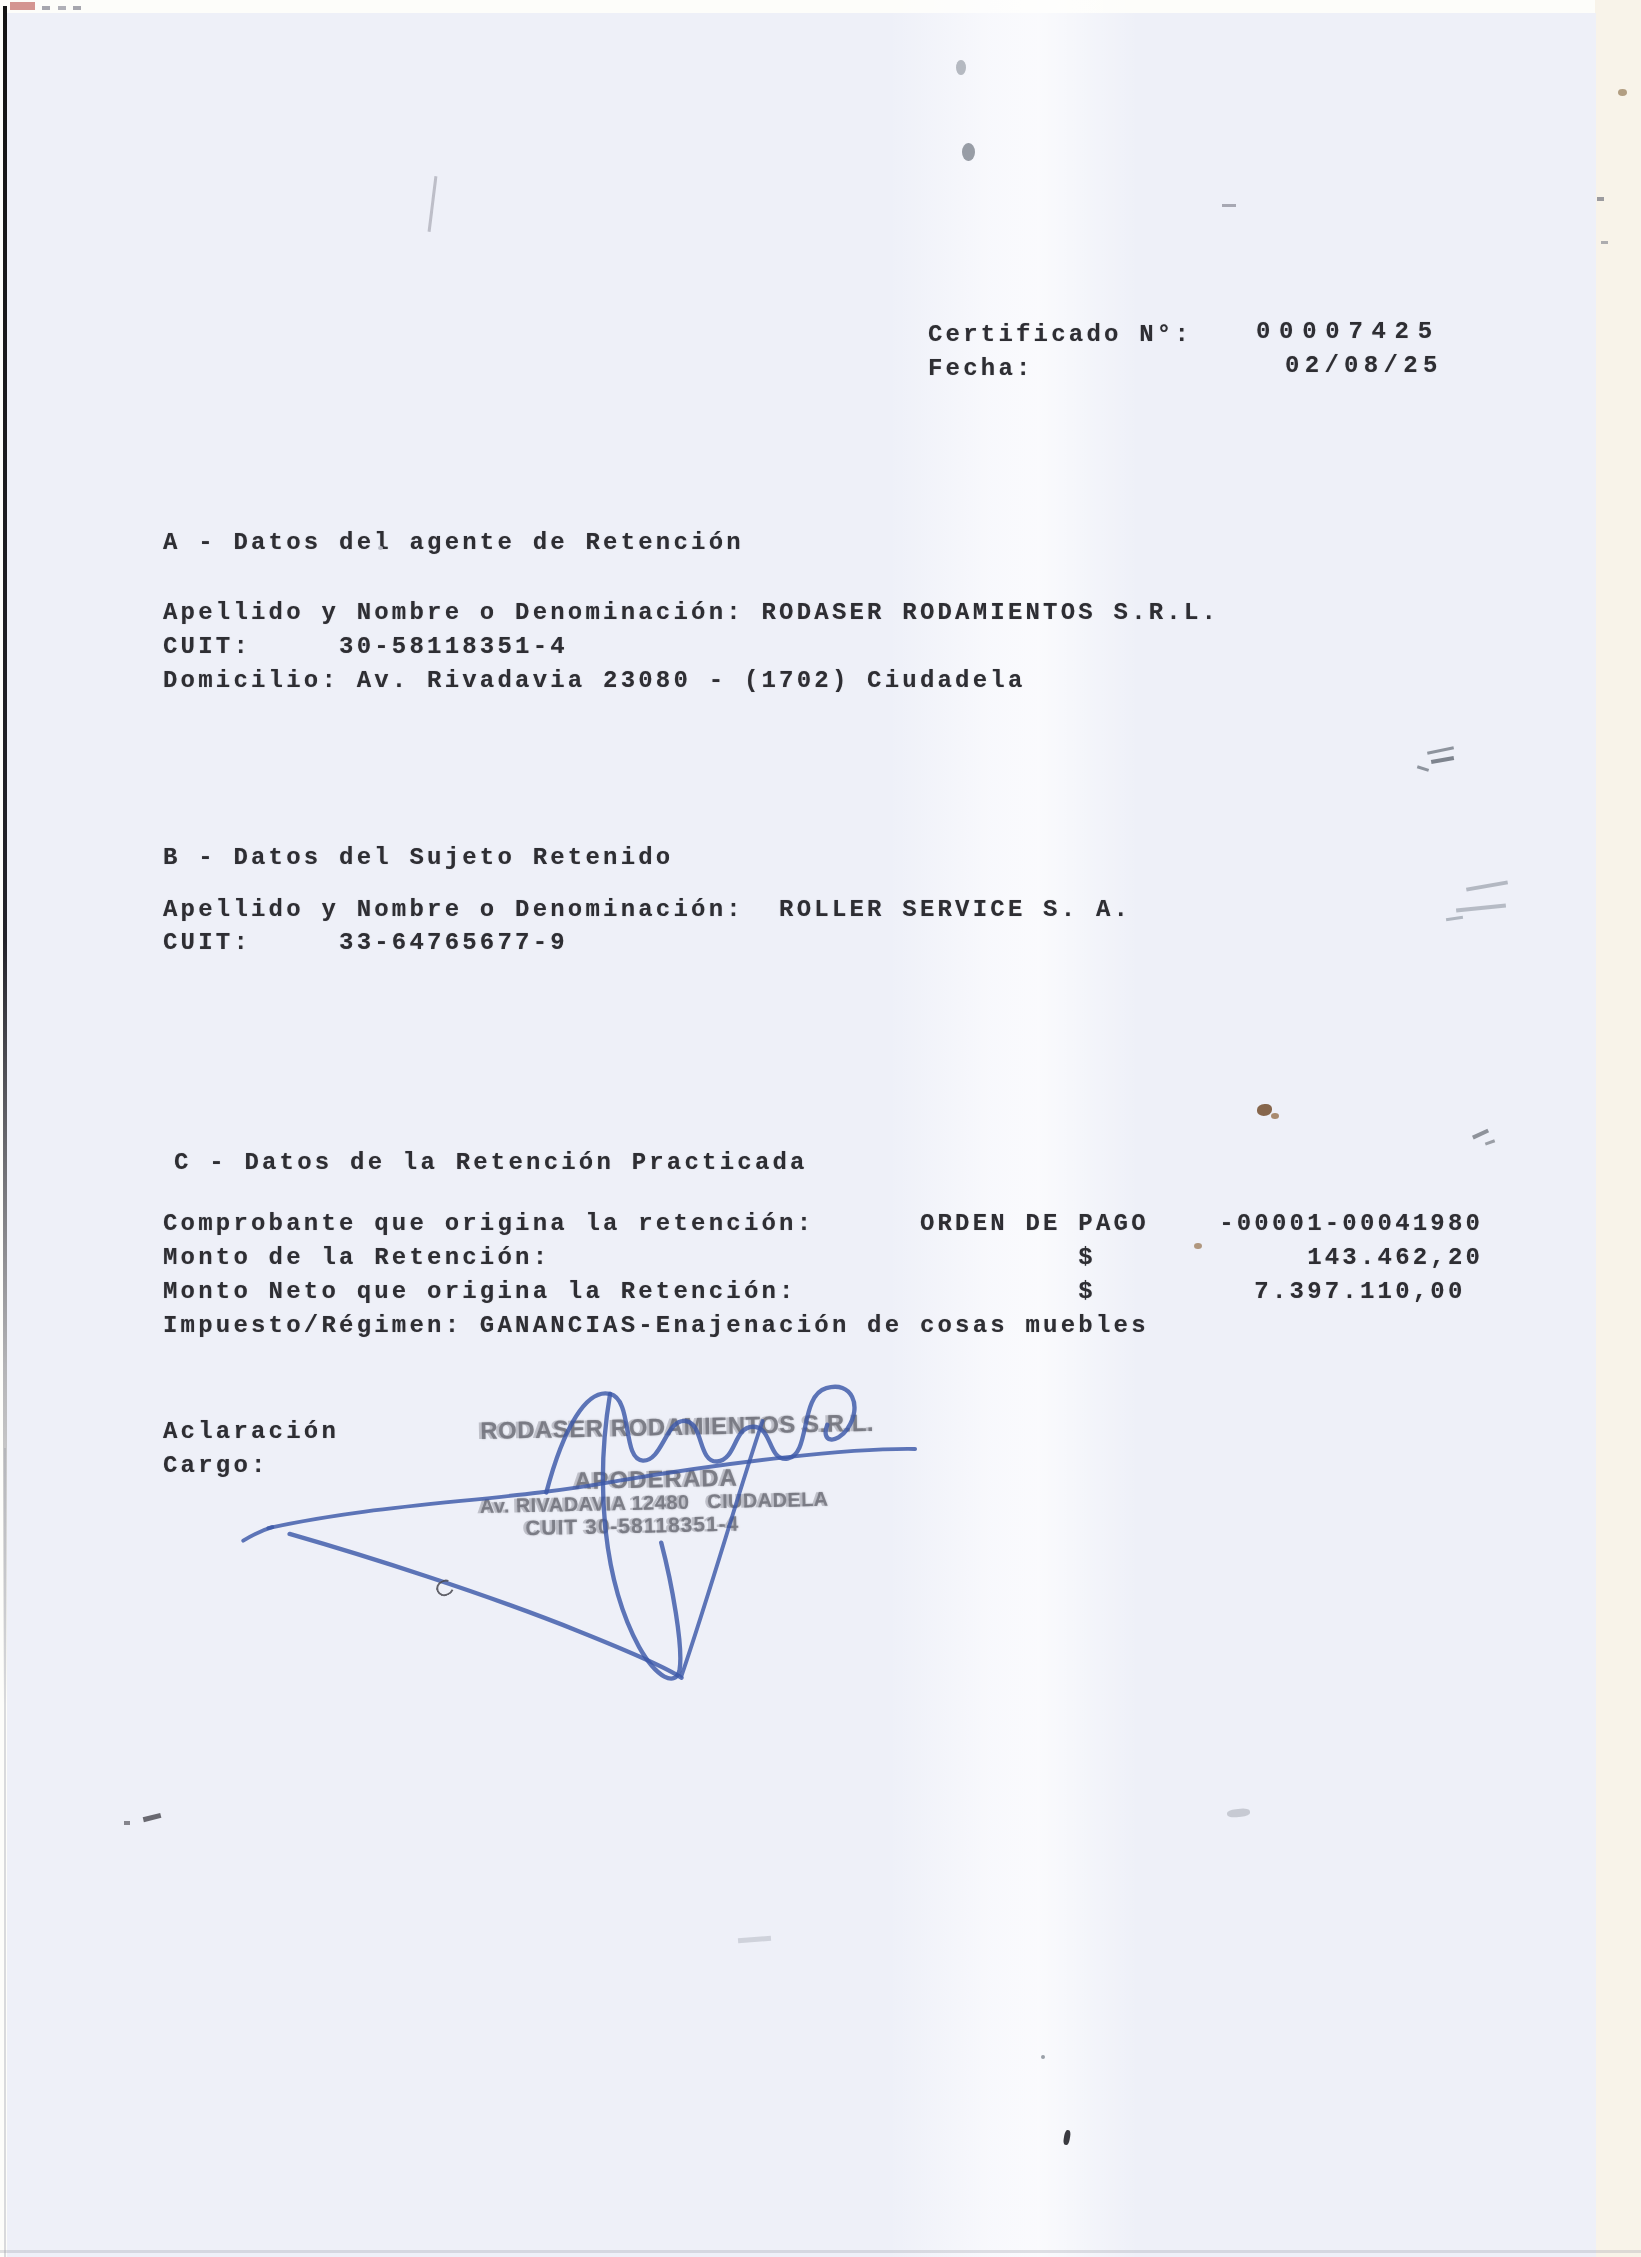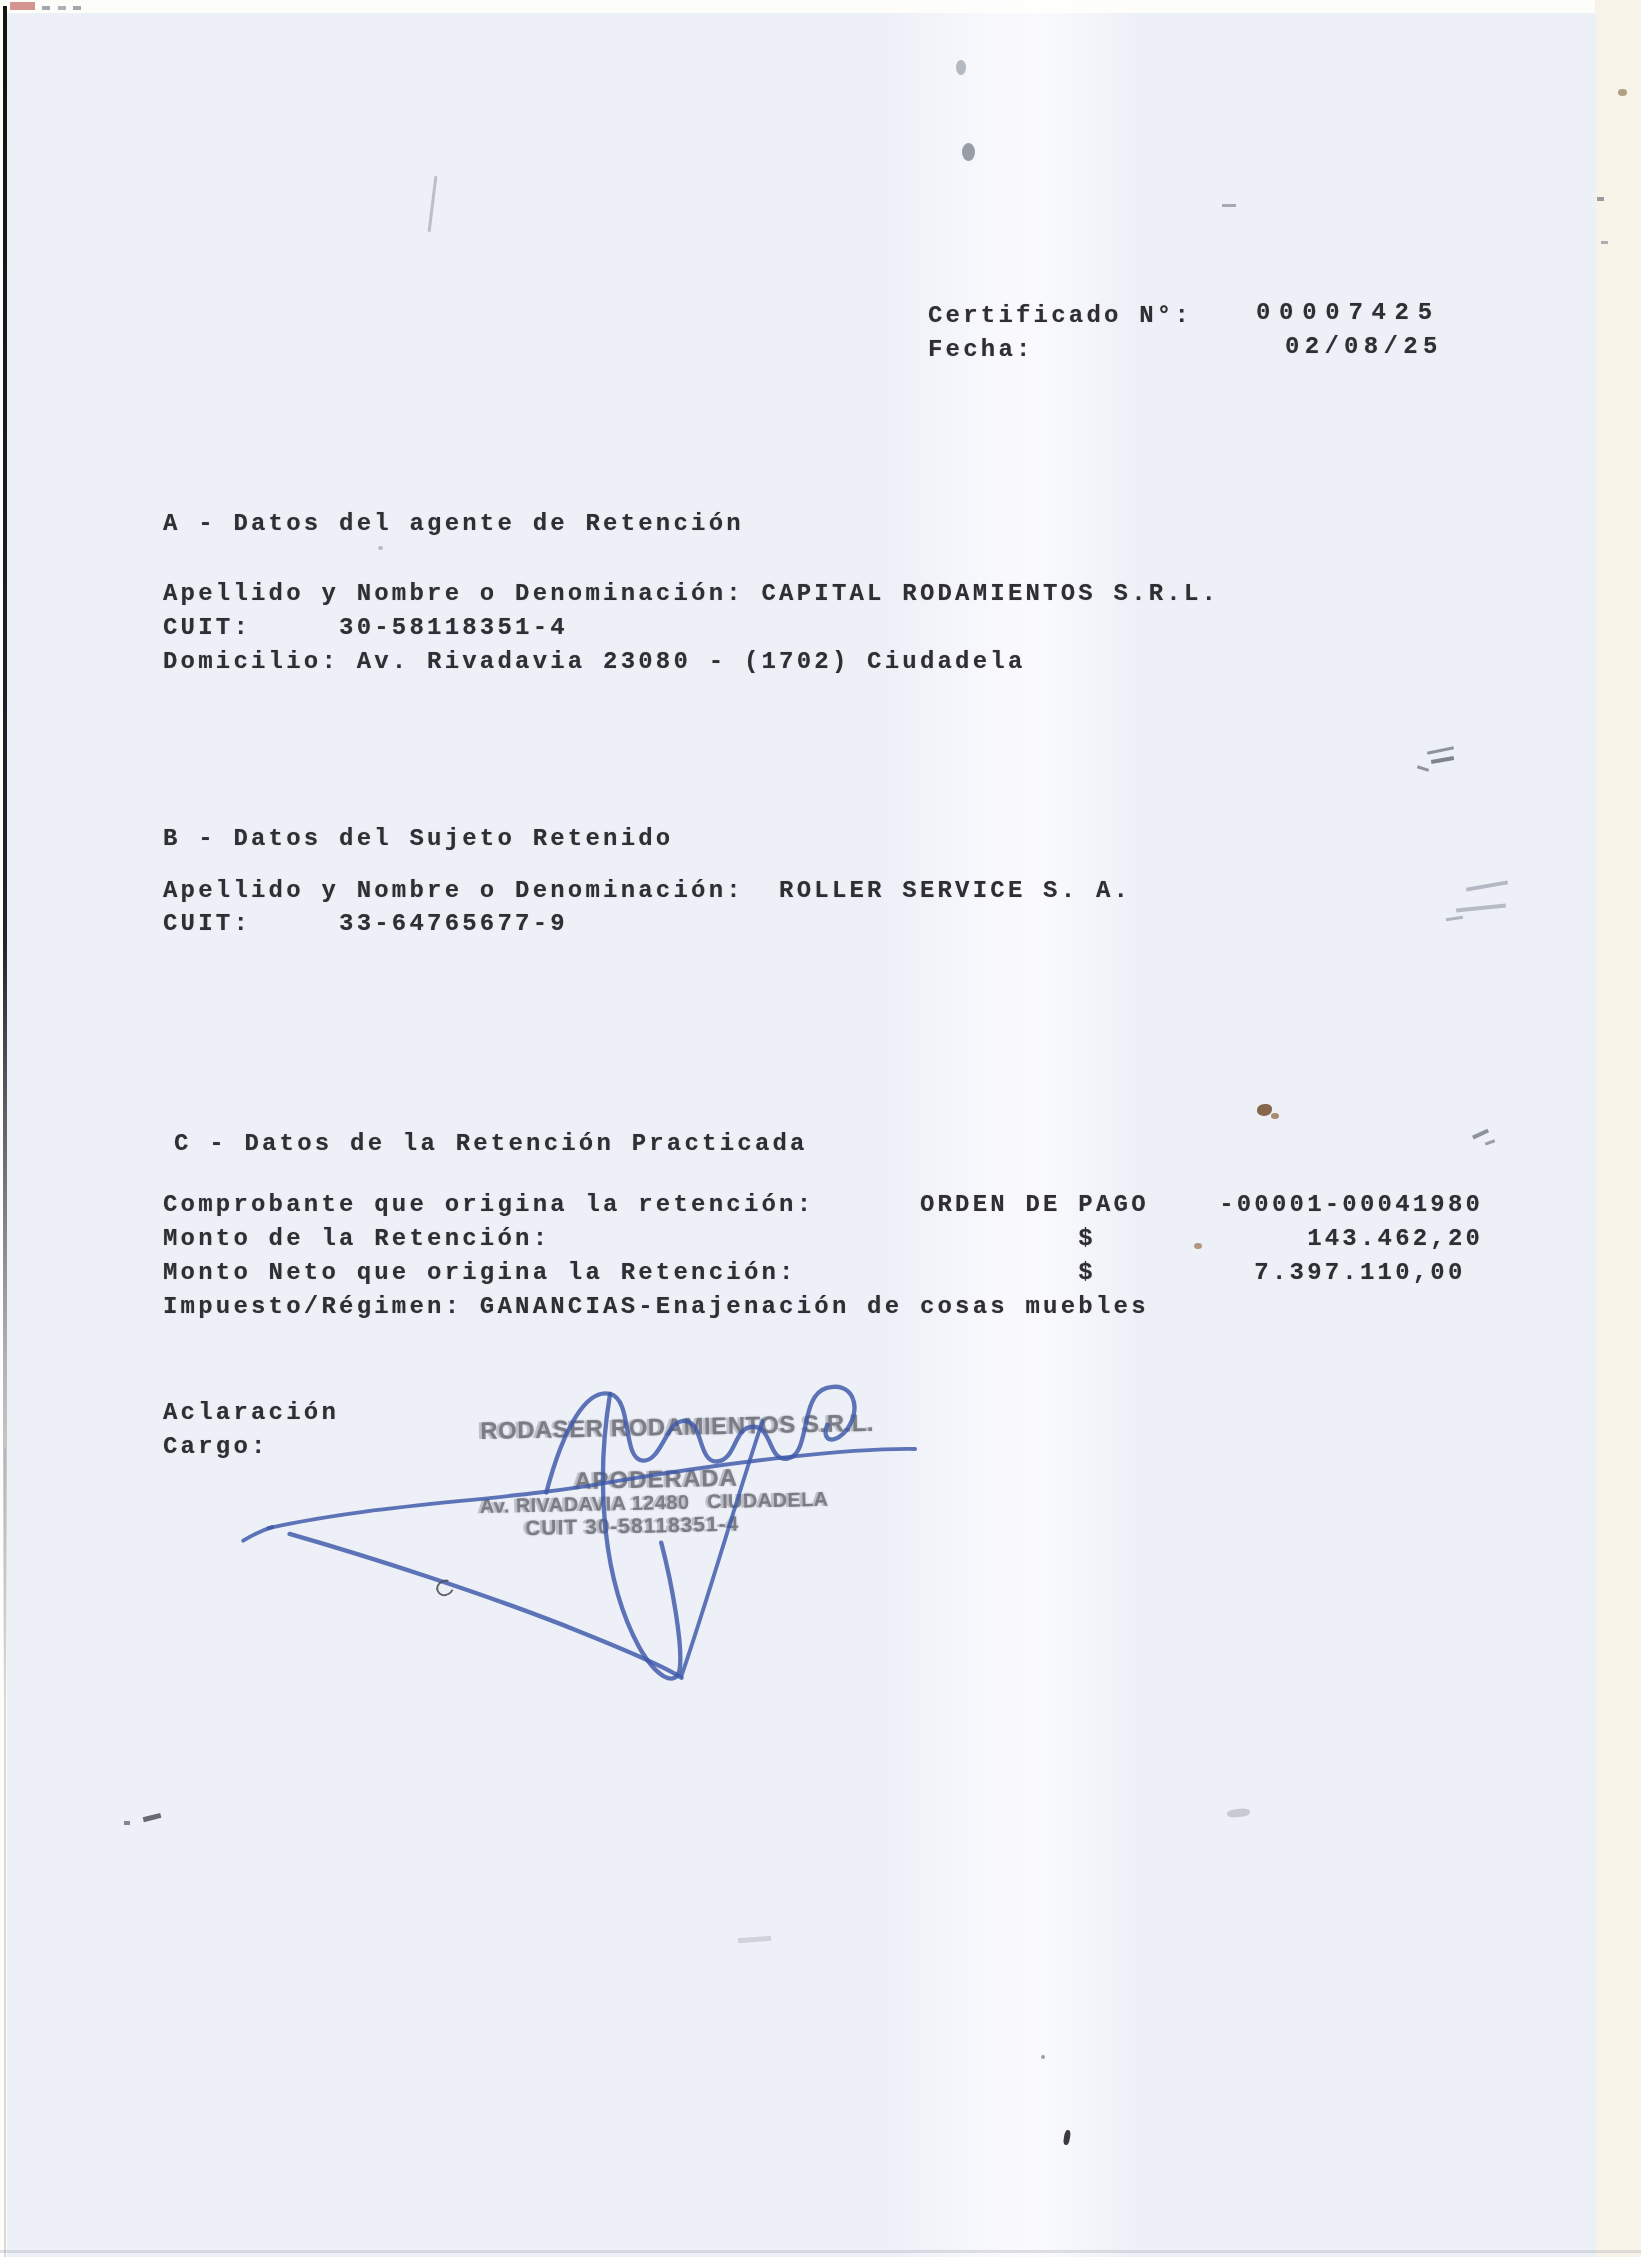--- a/index.html
+++ b/index.html
@@ -31,20 +31,21 @@
   }
   .bottom-line {
     position:absolute; left:0; top:2250px; width:1641px; height:2.9px;
     background:rgba(150,150,160,0.28);
   }
   .tline {
     position:absolute;
     font-size:24px; font-weight:700; letter-spacing:3.2px;
     color:#2e2e33; white-space:pre;
     text-shadow:0 0 1px rgba(46,46,52,0.38);
+    margin-top:19px;
   }
   .stamp { position:absolute; left:0; top:0; transform:rotate(-1.2deg); transform-origin:483px 1419px; }
   .stampline {
     position:absolute;
     font-family:"Liberation Sans","DejaVu Sans",sans-serif; font-weight:700;
     color:rgba(112,114,123,0.82); white-space:pre;
     text-shadow:-2.9px 0 0 rgba(120,122,132,0.38), 0 0 1.9px rgba(118,120,128,0.55);
   }
   .sig { position:absolute; left:0; top:0; pointer-events:none; }
   .artifact { position:absolute; pointer-events:none; }
@@ -60,21 +61,21 @@
   <div class="edge-shadow"></div>
   <div class="edge-shadow-low"></div>
   <div class="bottom-line"></div>
 
   <div class="tline" style="left:928px;top:302px">Certificado N°:</div>
   <div class="tline" style="left:1256px;top:299px;letter-spacing:8.7px">00007425</div>
   <div class="tline" style="left:928px;top:336px">Fecha:</div>
   <div class="tline" style="left:1285px;top:333px;letter-spacing:5.3px">02/08/25</div>
 
   <div class="tline" style="left:163px;top:510px">A - Datos del agente de Retención</div>
-  <div class="tline" style="left:163px;top:580px">Apellido y Nombre o Denominación: CAPITAL RODAMIENTOS S.R.L.</div>
+  <div class="tline" style="left:163px;top:580px">Apellido y Nombre o Denominación: RODASER RODAMIENTOS S.R.L.</div>
   <div class="tline" style="left:163px;top:614px">CUIT:     30-58118351-4</div>
   <div class="tline" style="left:163px;top:648px">Domicilio: Av. Rivadavia 23080 - (1702) Ciudadela</div>
 
   <div class="tline" style="left:163px;top:825px">B - Datos del Sujeto Retenido</div>
   <div class="tline" style="left:163px;top:877px">Apellido y Nombre o Denominación:  ROLLER SERVICE S. A.</div>
   <div class="tline" style="left:163px;top:910px">CUIT:     33-64765677-9</div>
 
   <div class="tline" style="left:174px;top:1130px">C - Datos de la Retención Practicada</div>
   <div class="tline" style="left:163px;top:1191px">Comprobante que origina la retención:      ORDEN DE PAGO    -00001-00041980</div>
   <div class="tline" style="left:163px;top:1225px">Monto de la Retención:                              $            143.462,20</div>

